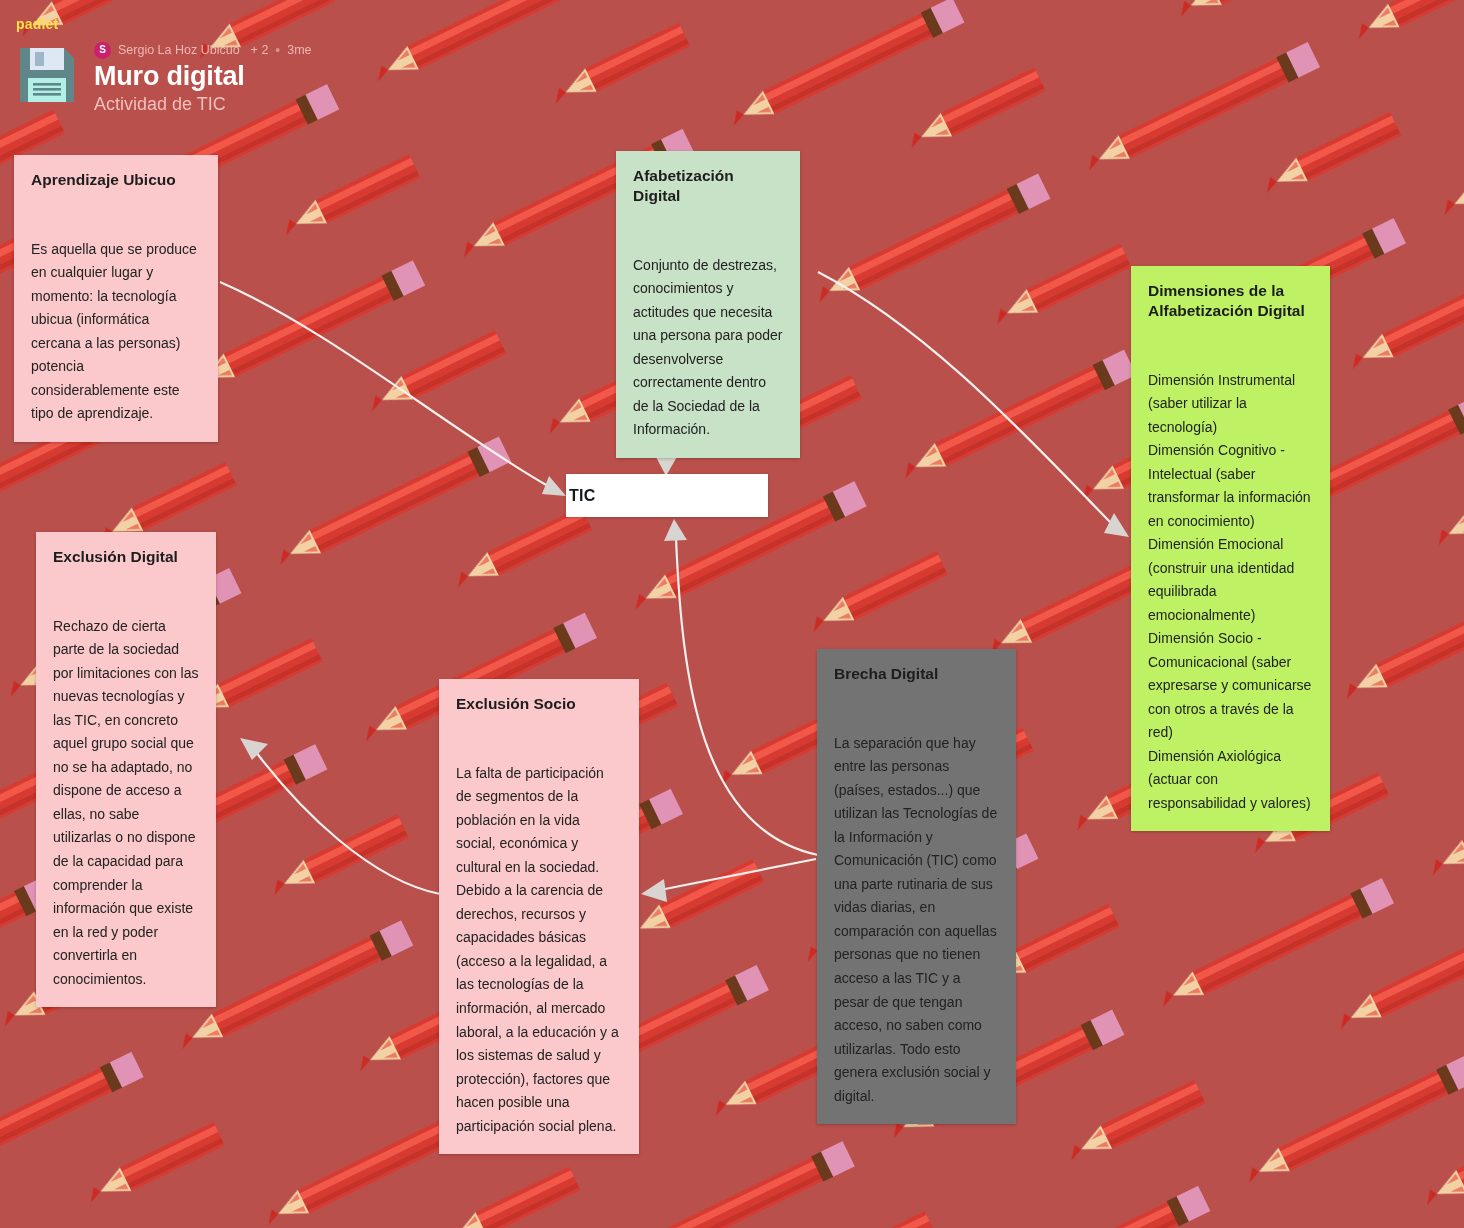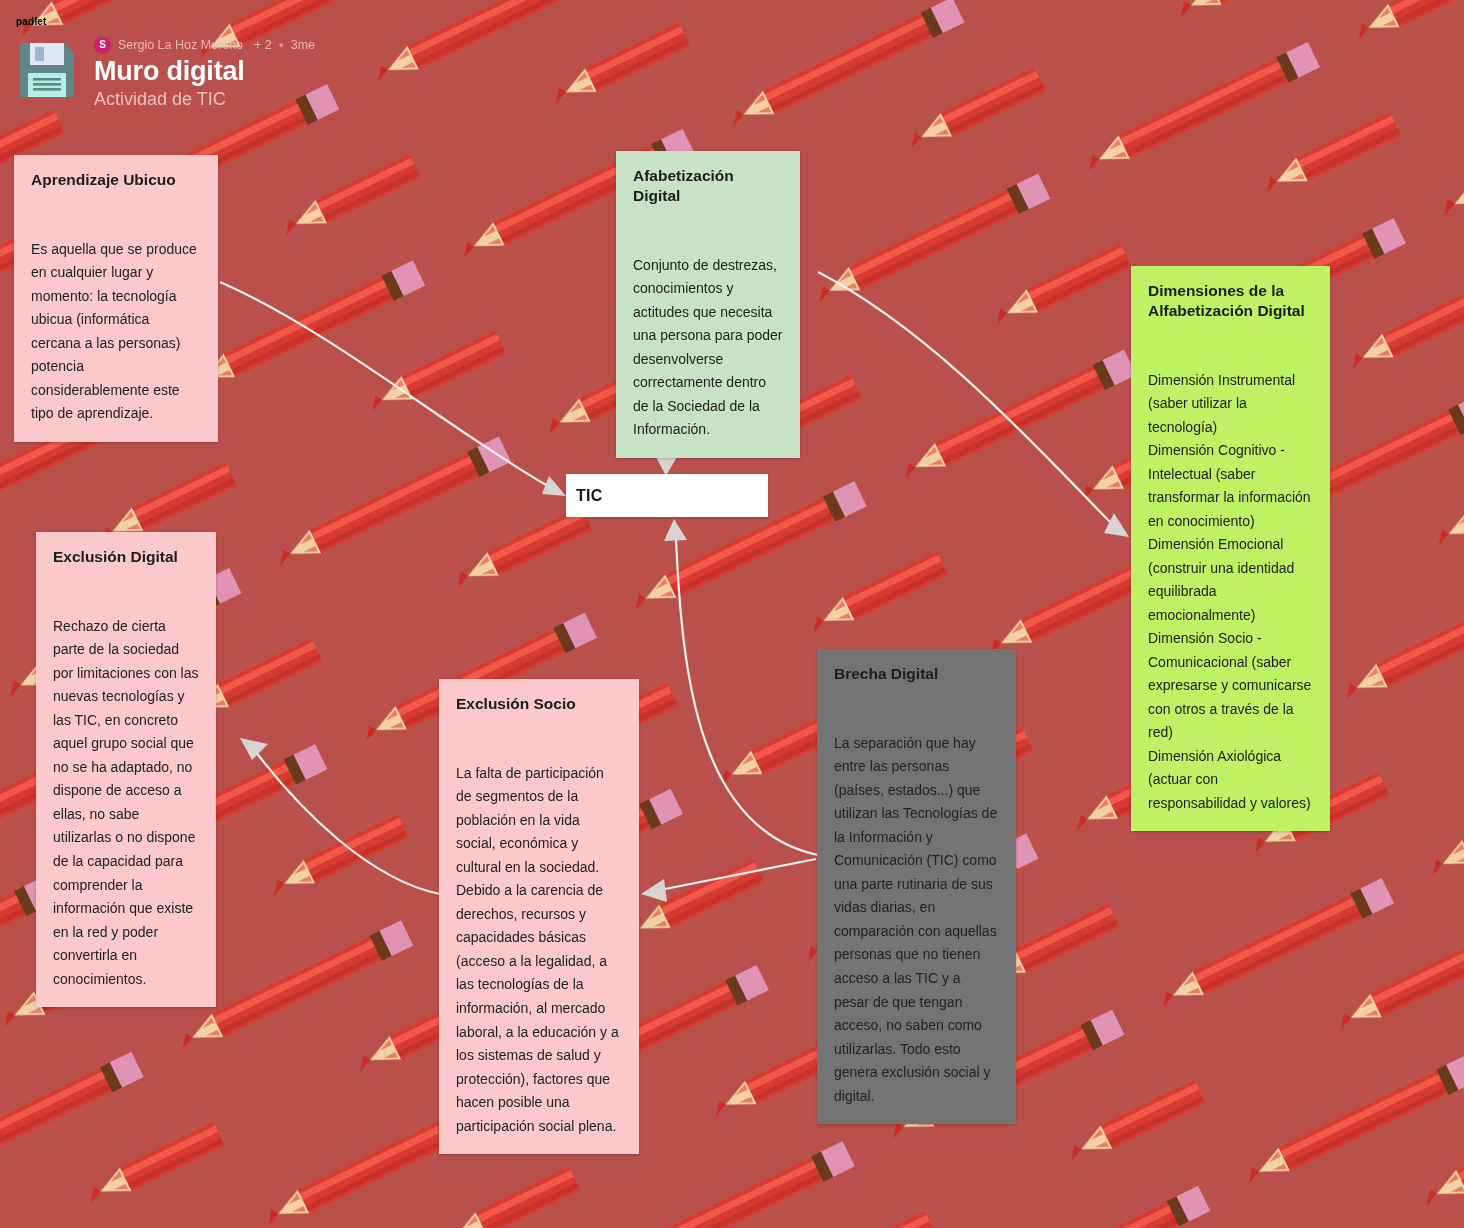--- a/index.html
+++ b/index.html
@@ -45,22 +45,22 @@
   
   #header {
     position: absolute;
     top: 0; left: 0;
     width: 100%;
     z-index: 6;
     padding: 10px 0 0 0;
     pointer-events: none;
   }
   #brand {
-    font-size: 10px;
-    color: #000000;
+    font-size: 14px;
+    color: #fde047;
     font-weight: 700;
     letter-spacing: .2px;
     margin: 6px 0 0 16px;
     pointer-events: auto;
     cursor: pointer;
   }
   #header-main {
     display: flex;
     align-items: flex-start;
     margin: 8px 0 0 18px;
@@ -150,21 +150,21 @@
 
   
   #tic-node {
     position: absolute;
     left: 566px; top: 474px;
     width: 202px; height: 43px;
     background: #ffffff;
     z-index: 5;
     display: flex;
     align-items: center;
-    padding-left: 10px;
+    padding-left: 3px;
     box-shadow: 0 1px 3px rgba(0,0,0,.18);
     cursor: pointer;
   }
   #tic-label {
     font-size: 16px;
     font-weight: 700;
     color: #14181f;
     letter-spacing: .3px;
   }
 </style>
@@ -252,21 +252,21 @@
           <rect x="10" y="32" width="38" height="24" fill="#b2f0e6"></rect>
           <rect x="15" y="37" width="28" height="2.6" fill="#5f8688"></rect>
           <rect x="15" y="42" width="28" height="2.6" fill="#5f8688"></rect>
           <rect x="15" y="47" width="28" height="2.6" fill="#5f8688"></rect>
         </svg>
       </span>
 
       <div id="header-text">
         <div id="byline">
           <span id="avatar">S</span>
-          <span id="author-name">Sergio La Hoz Moreno</span>
+          <span id="author-name">Sergio La Hoz Ubicuo</span>
           <span id="plus-count">+ 2</span>
           <span id="dot-sep">•</span>
           <span id="time-ago">3me</span>
         </div>
         <div id="wall-title">Muro digital</div>
         <div id="wall-subtitle">Actividad de TIC</div>
       </div>
     </div>
   </div>
 

